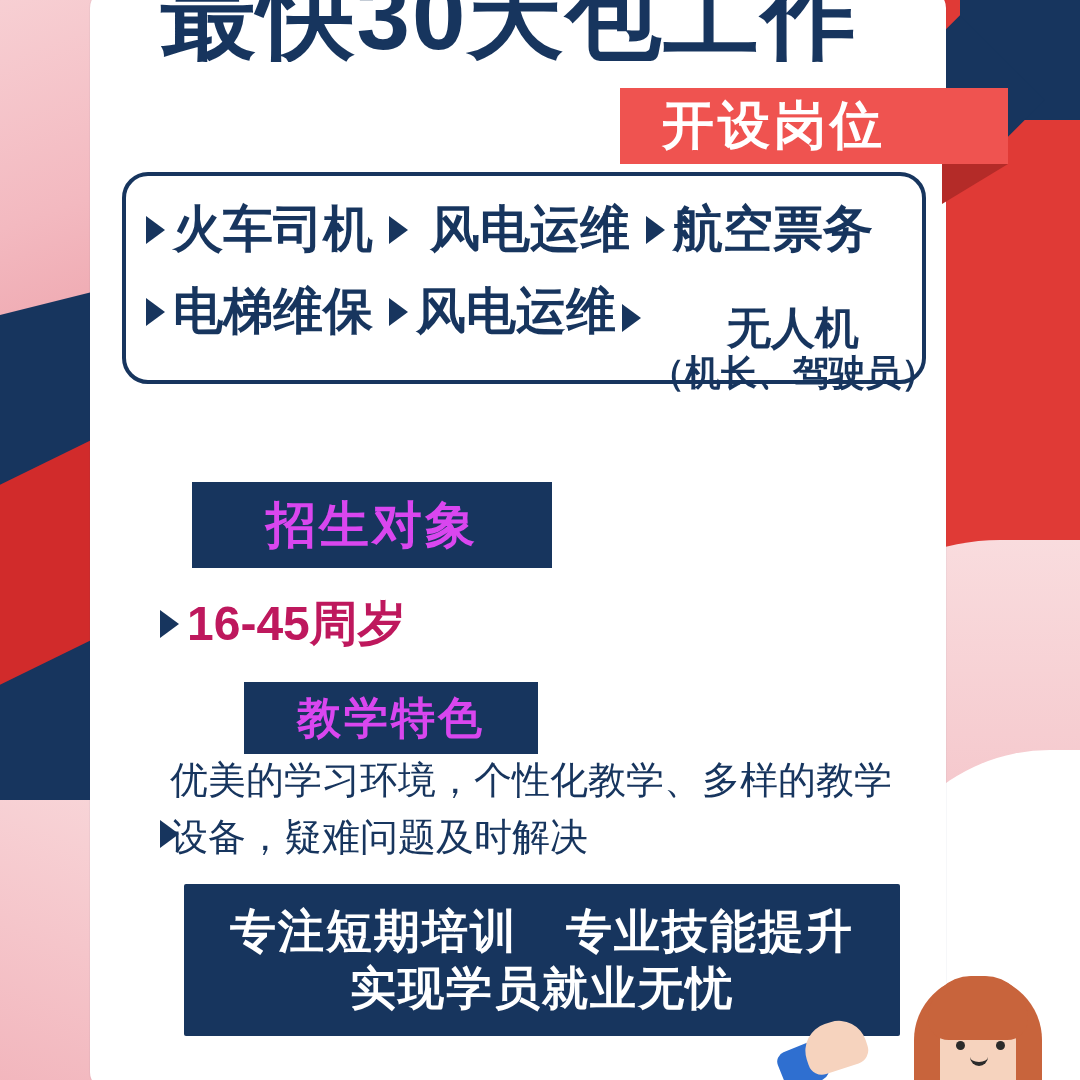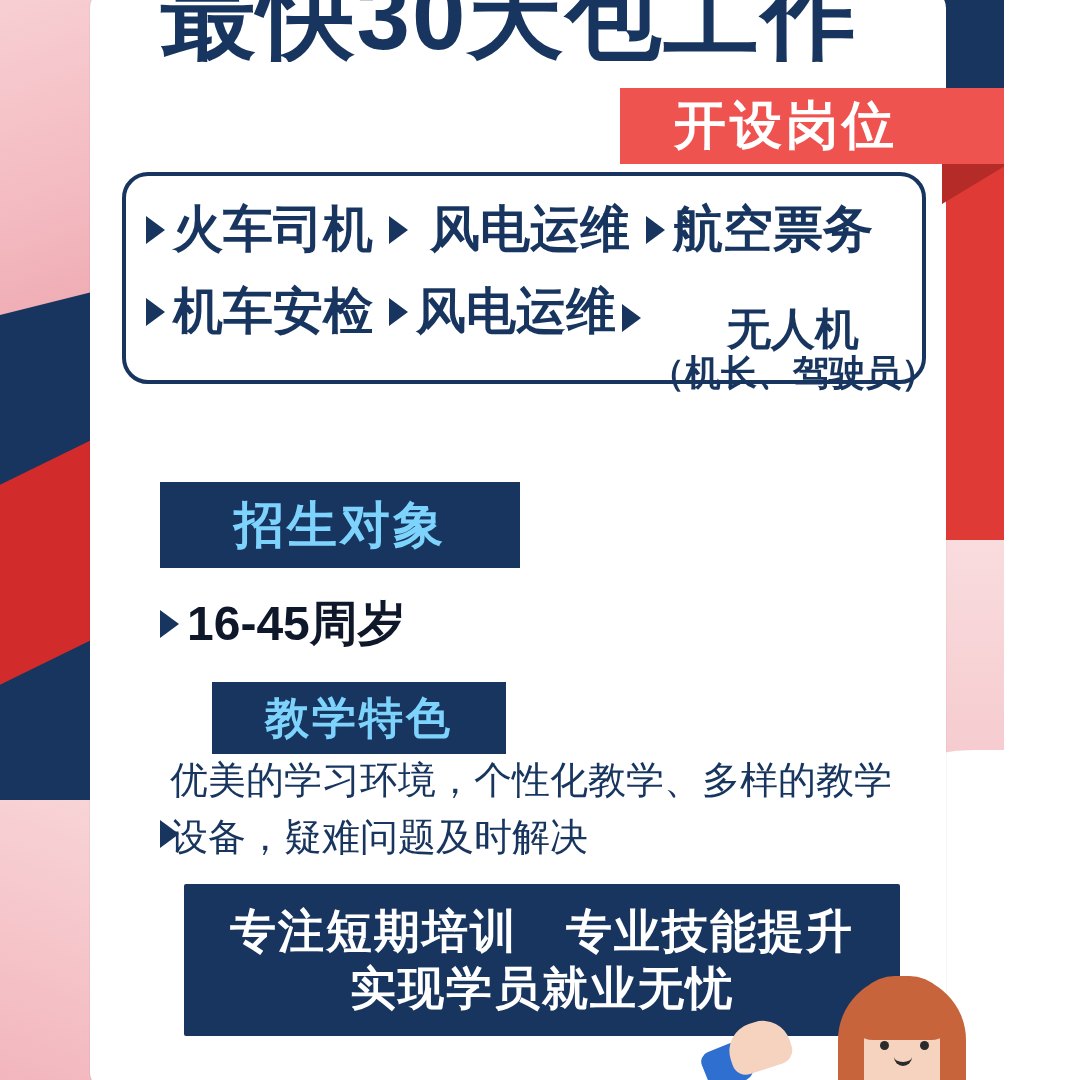--- a/index.html
+++ b/index.html
@@ -2,21 +2,21 @@
 <html><head>
 <meta charset="utf-8">
 <style>
   html, body {
     margin: 0;
     padding: 0;
     background: #ffffff;
   }
   .poster {
     position: relative;
-    width: 1004px;
+    width: 1080px;
     height: 1080px;
     overflow: hidden;
     font-family: "Liberation Sans", "DejaVu Sans", sans-serif;
     background: #ffffff;
   }
 
   
   .bg-left-pink {
     position: absolute;
     left: 0; top: 0;
@@ -105,21 +105,21 @@
 
   
   .ribbon {
     position: absolute;
     left: 620px; top: 88px;
     width: 388px; height: 76px;
     background: #ef5350;
     display: flex;
     align-items: center;
     justify-content: flex-start;
-    padding-left: 54px;
+    padding-left: 42px;
     box-sizing: border-box;
   }
   .ribbon-text {
     color: #ffffff;
     font-size: 52px;
     font-weight: 900;
     letter-spacing: 4px;
   }
   .ribbon-fold {
     position: absolute;
@@ -135,20 +135,21 @@
     left: 122px; top: 172px;
     width: 804px; height: 212px;
     border: 4px solid #17355e;
     border-radius: 26px;
     box-sizing: border-box;
   }
   .jobs-row {
     position: absolute;
     display: flex;
     align-items: flex-start;
+    font-family: Liberation Serif, serif;
   }
   .job {
     display: flex;
     align-items: center;
     color: #17355e;
     font-size: 50px;
     font-weight: 700;
     white-space: nowrap;
   }
   .tri {
@@ -166,44 +167,45 @@
     color: #17355e;
     white-space: nowrap;
   }
   .job-stack .l1 { font-size: 44px; font-weight: 700; line-height: 1.12; }
   .job-stack .l2 { font-size: 36px; font-weight: 700; line-height: 1.12; }
 
   
   .tag {
     position: absolute;
     background: #17355e;
-    color: #7dd3fc;
+    color: #d946ef;
     font-weight: 800;
     display: flex;
     align-items: center;
     justify-content: center;
     letter-spacing: 3px;
+    margin-left: 32px;
   }
   .tag-enroll {
     left: 160px; top: 482px;
     width: 360px; height: 86px;
     font-size: 50px;
   }
   .tag-feature {
     left: 212px; top: 682px;
     width: 294px; height: 72px;
     font-size: 44px;
   }
 
   .age-line {
     position: absolute;
     left: 160px; top: 592px;
     display: flex;
     align-items: center;
-    color: #0f172a;
+    color: #be185d;
     font-size: 48px;
     font-weight: 600;
   }
   .age-line .tri { border-left-color: #17355e; }
 
   .feature-text {
     position: absolute;
     left: 170px; top: 752px;
     width: 740px;
     color: #17355e;
@@ -345,21 +347,21 @@
     </span>
     <span class="job" style="margin-left:16px;">
       <span class="tri"></span>
       <span>航空票务</span>
     </span>
   </div>
 
   <div class="jobs-row" style="left:146px; top:278px;">
     <span class="job">
       <span class="tri"></span>
-      <span>机车安检</span>
+      <span>电梯维保</span>
     </span>
     <span class="job" style="margin-left:16px;">
       <span class="tri"></span>
       <span>风电运维</span>
     </span>
     <span class="job" style="margin-left:6px; align-items:flex-start; margin-top:26px;">
       <span class="tri"></span>
       <span class="job-stack">
         <span class="l1">无人机</span>
         <span class="l2">（机长、驾驶员）</span>

